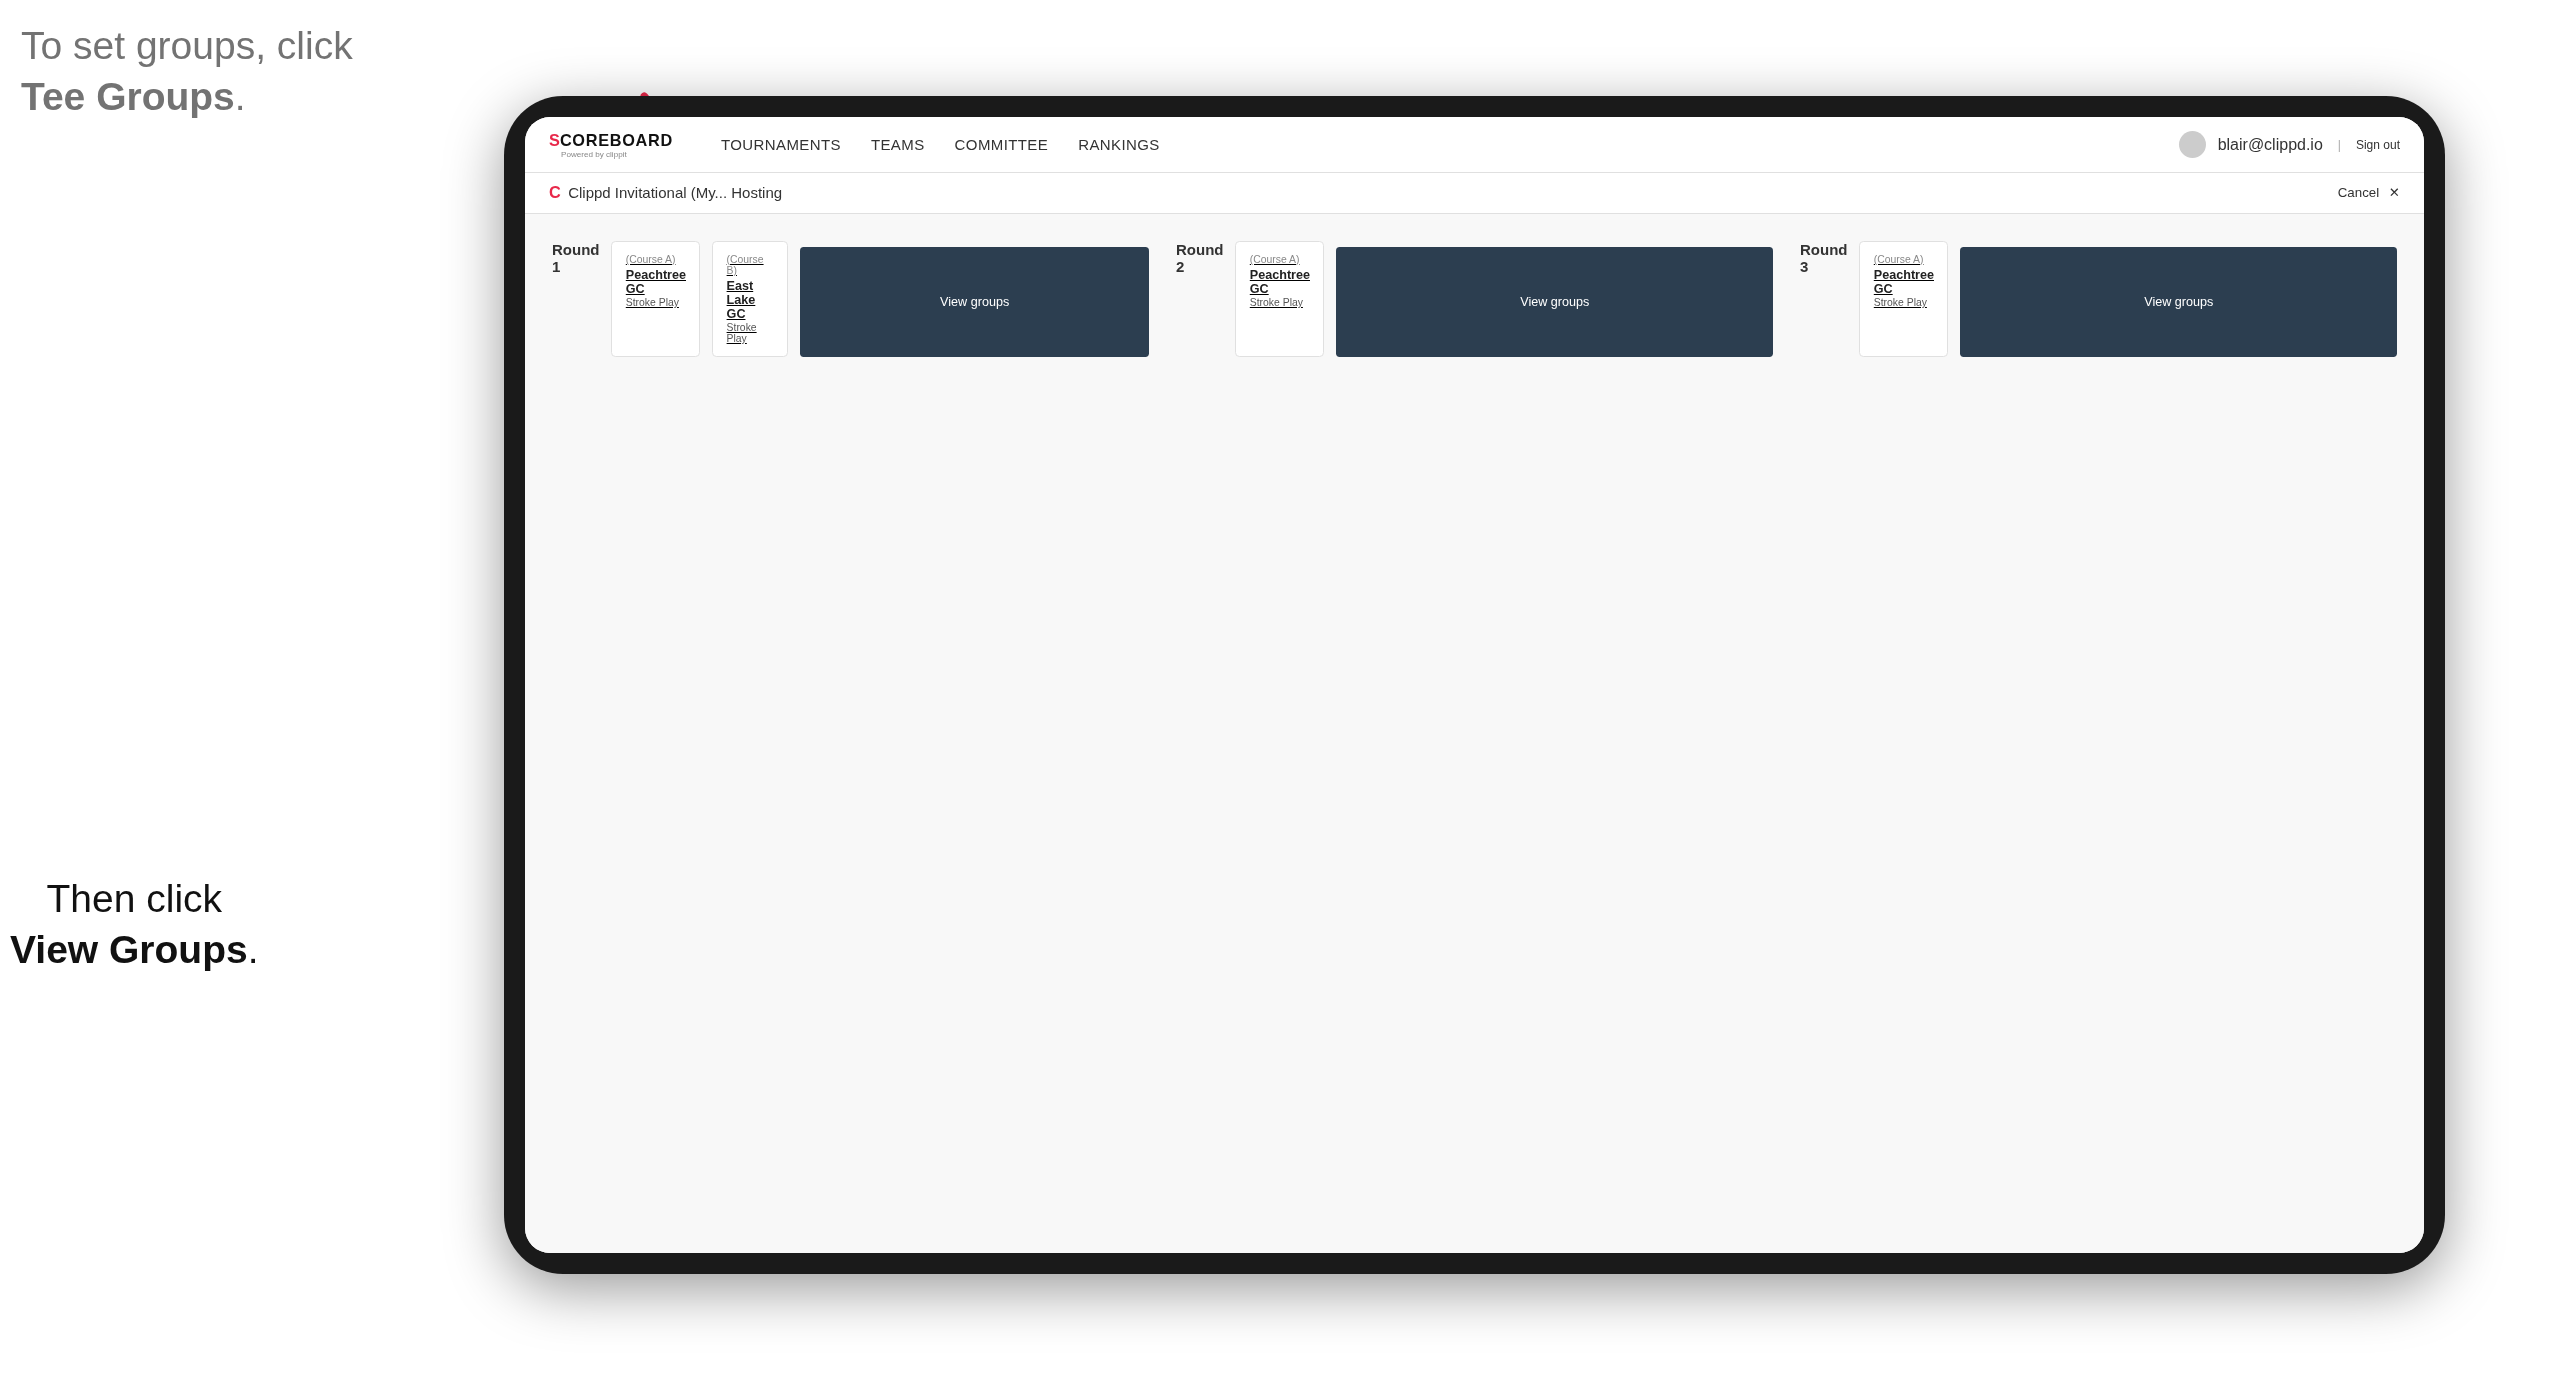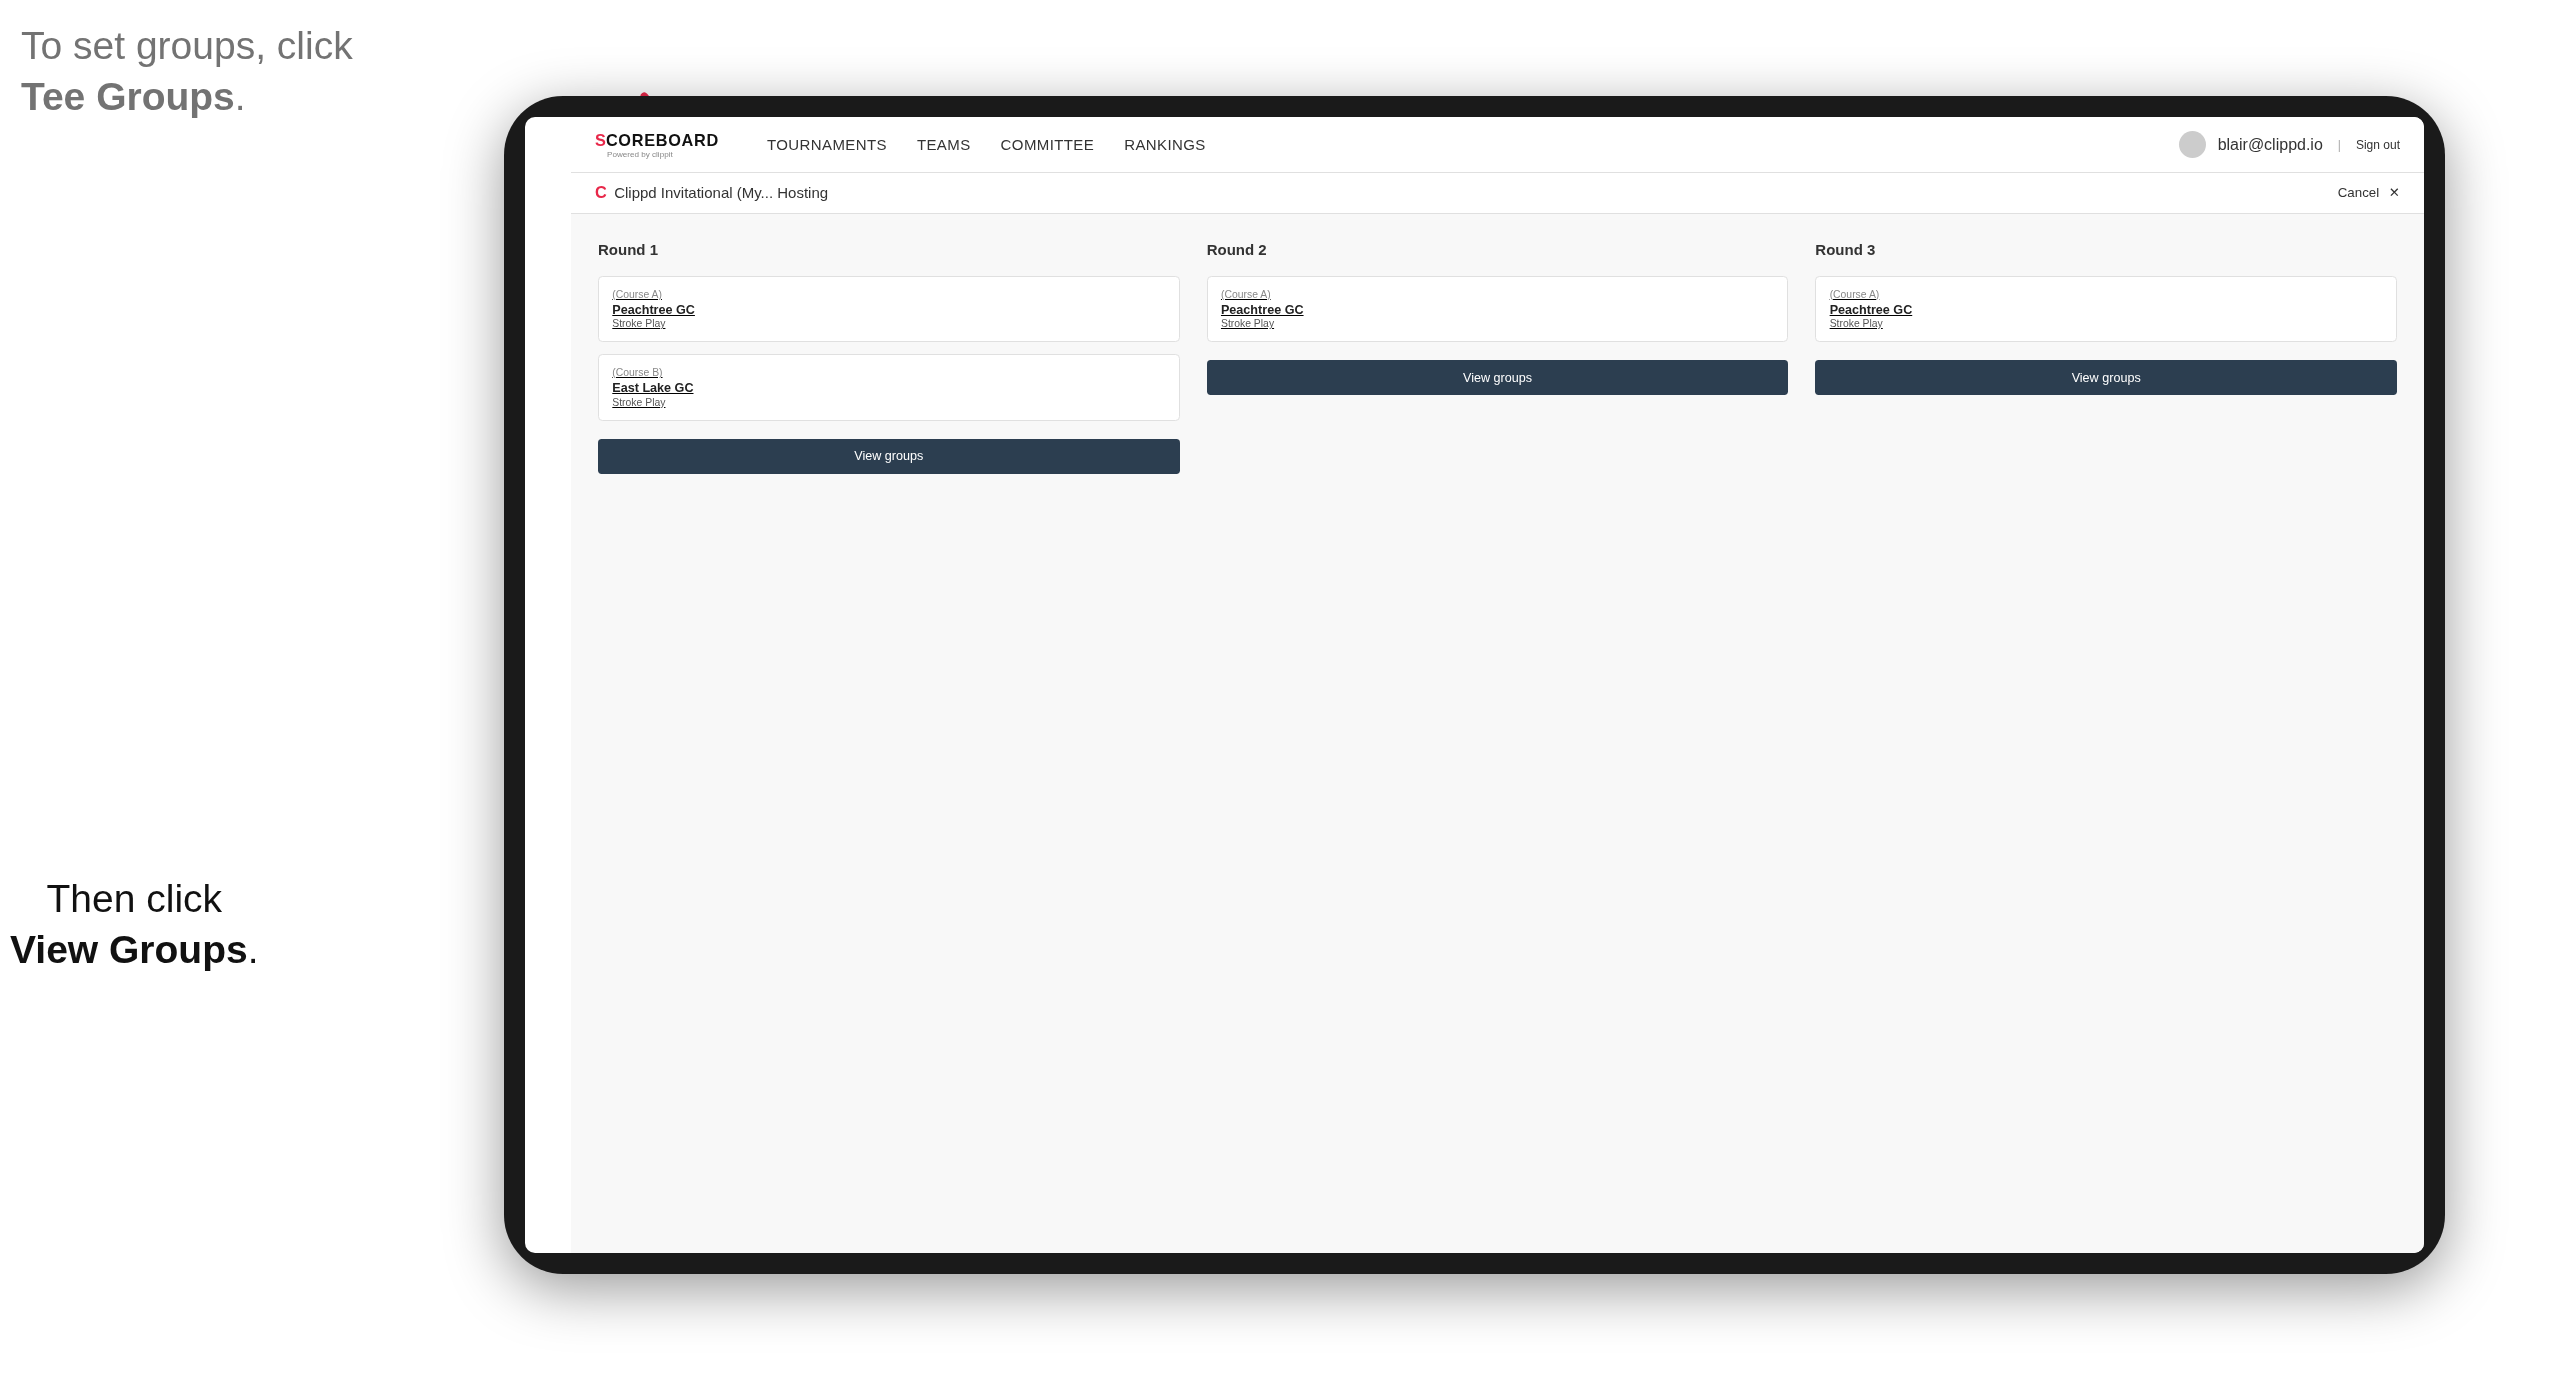--- a/index.html
+++ b/index.html
@@ -49,25 +49,24 @@
       background: #1a1a1a;
       border-radius: 59px;
       padding: 21px;
       box-shadow: 0 15px 59px rgba(0,0,0,0.4);
     }
 
     .tablet-screen {
       width: 100%;
       height: 100%;
       background: #ffffff;
-      border-radius: 10px;
+      border-radius: 25px;
       overflow: hidden;
       display: flex;
       flex-direction: column;
-      padding-left: 46px;
     }
 
     
     .top-nav {
       background: #ffffff;
       border-bottom: 0.7px solid #e0e0e0;
       padding: 0 24px;
       height: 56px;
       display: flex;
       align-items: center;
@@ -205,21 +204,21 @@
     }
 
     .rounds-grid {
       display: grid;
       grid-template-columns: 1fr 1fr 1fr;
       gap: 27px;
     }
 
     .round-column {
       display: flex;
-      flex-direction: column;
+      flex-direction: row;
       gap: 12px;
     }
 
     .round-title {
       font-size: 15px;
       font-weight: 600;
       color: #333;
       margin-bottom: 6px;
     }
 

